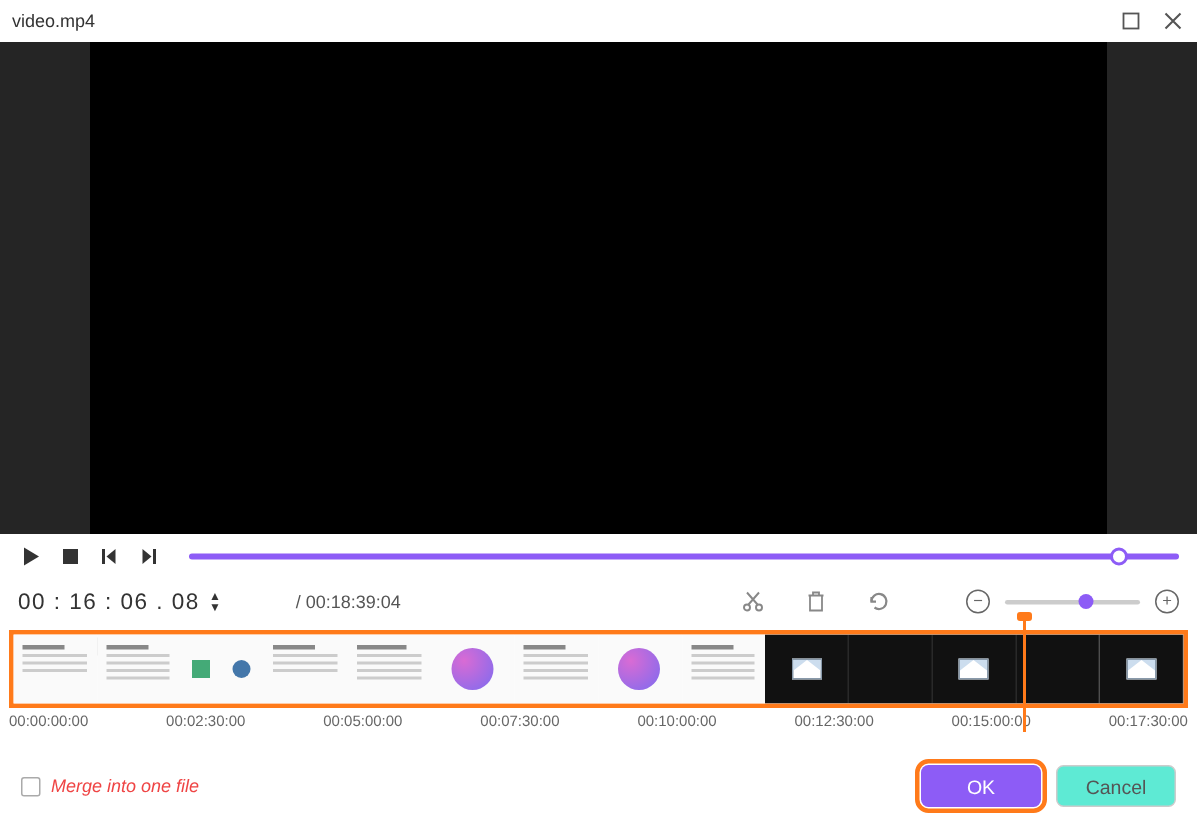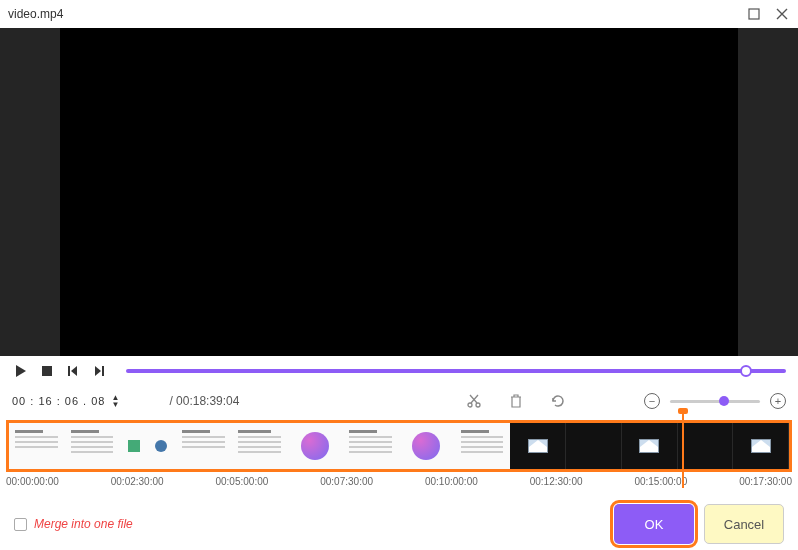--- a/index.html
+++ b/index.html
@@ -8,21 +8,21 @@
     .titlebar .title { font-size: 12px; color: #333; }
     .titlebar .win-controls { margin-left: auto; display: flex; gap: 12px; }
     .win-btn { width: 16px; height: 16px; display: flex; align-items: center; justify-content: center; cursor: pointer; color: #555; }
     .preview-area { height: 328px; background: #252525; display: flex; justify-content: center; align-items: center; padding: 0 60px; }
     .preview-frame { width: 100%; height: 100%; background: #000; }
     .controls-row { height: 30px; display: flex; align-items: center; padding: 0 12px; gap: 8px; }
     .play-btn { width: 18px; height: 18px; display:flex; align-items:center; justify-content:center; cursor:pointer; color:#333; }
     .seek { flex:1; height: 4px; background: #8d5cf6; border-radius:2px; position:relative; margin-left:10px; }
     .seek-handle { position:absolute; right: 40px; top:50%; transform:translate(50%,-50%); width:12px; height:12px; border-radius:50%; background:#fff; border:2px solid #8d5cf6; }
     .time-row { height: 30px; display:flex; align-items:center; padding: 0 12px; gap:6px; }
-    .time-input { font-size:11px; letter-spacing:1px; }
+    .time-input { font-size:15px; letter-spacing:1px; }
     .stepper { display:flex; flex-direction:column; gap:0; }
     .stepper span { font-size:8px; line-height:7px; cursor:pointer; }
     .duration { font-size:12px; color:#555;margin-left:44px; }
     .tool-icons { margin-left:220px; display:flex; gap:24px; }
     .tool-icon { width:18px; height:18px; color:#888; cursor:pointer; display:flex; align-items:center; justify-content:center; }
     .zoom-group { margin-left:auto; display:flex; align-items:center; gap:10px; }
     .zoom-btn { width:16px; height:16px; border:1.5px solid #666; border-radius:50%; display:flex; align-items:center; justify-content:center; font-size:11px; line-height:1; cursor:pointer; color:#666; }
     .zoom-track { width:90px; height:3px; background:#ccc; position:relative; border-radius:2px; }
     .zoom-handle { position:absolute; left:60%; top:50%; transform:translate(-50%,-50%); width:10px;height:10px;border-radius:50%; background:#8d5cf6; }
     .timeline-wrap { padding: 4px 6px 0 6px; position:relative; }
@@ -37,23 +37,23 @@
     .tline { height:2px; background:#ccc; margin:3px 2px; }
     .tline.title { height:3px; background:#888; width:60%; }
     .segment-label { position:absolute; top:2px; left:2px; background:rgba(120,120,120,0.6); color:#fff; font-size:9px; padding:1px 5px; }
     .playhead { position:absolute; top:-4px; bottom:-16px; width:2px; background:#ff7a1a; left: calc(6px + (100% - 12px) * 0.86); }
     .playhead::before { content:""; position:absolute; top:-4px; left:-4px; width:10px; height:6px; background:#ff7a1a; border-radius:2px; }
     .ruler { display:flex; justify-content:space-between; padding:4px 6px 0 6px; font-size:10px; color:#666; }
     .footer { position:absolute; bottom:0; left:0; right:0; height:52px; display:flex; align-items:center; padding:0 14px; }
     .checkbox { width:13px; height:13px; border:1px solid #aaa; border-radius:2px; margin-right:7px; cursor:pointer; }
     .merge-label { font-size:12px; color:#ef4444;font-style:italic; }
     .actions { margin-left:auto; display:flex; gap:10px; }
-    .btn { width:80px; height:40px; border-radius:5px; font-size:13px; display:flex; align-items:center; justify-content:center; cursor:pointer; }
+    .btn { width:80px; height:28px; border-radius:5px; font-size:13px; display:flex; align-items:center; justify-content:center; cursor:pointer; }
     .btn-ok { background:#8d5cf6; color:#fff; outline:3px solid #ff7a1a; outline-offset:1px; }
-    .btn-cancel { background:#fef9c3; border:1px solid #ccc; color:#555; }
+    .btn-cancel { background:#5eead4; border:1px solid #ccc; color:#555; }
   </style>
 </head>
 <body>
 
 <div class="titlebar">
   <span class="title">video.mp4</span>
   <div class="win-controls">
     <div class="win-btn">
       <svg width="12" height="12" viewBox="0 0 12 12">
           <rect x="1" y="1" width="10" height="10" fill="none" stroke="#555" stroke-width="1.2"></rect>

